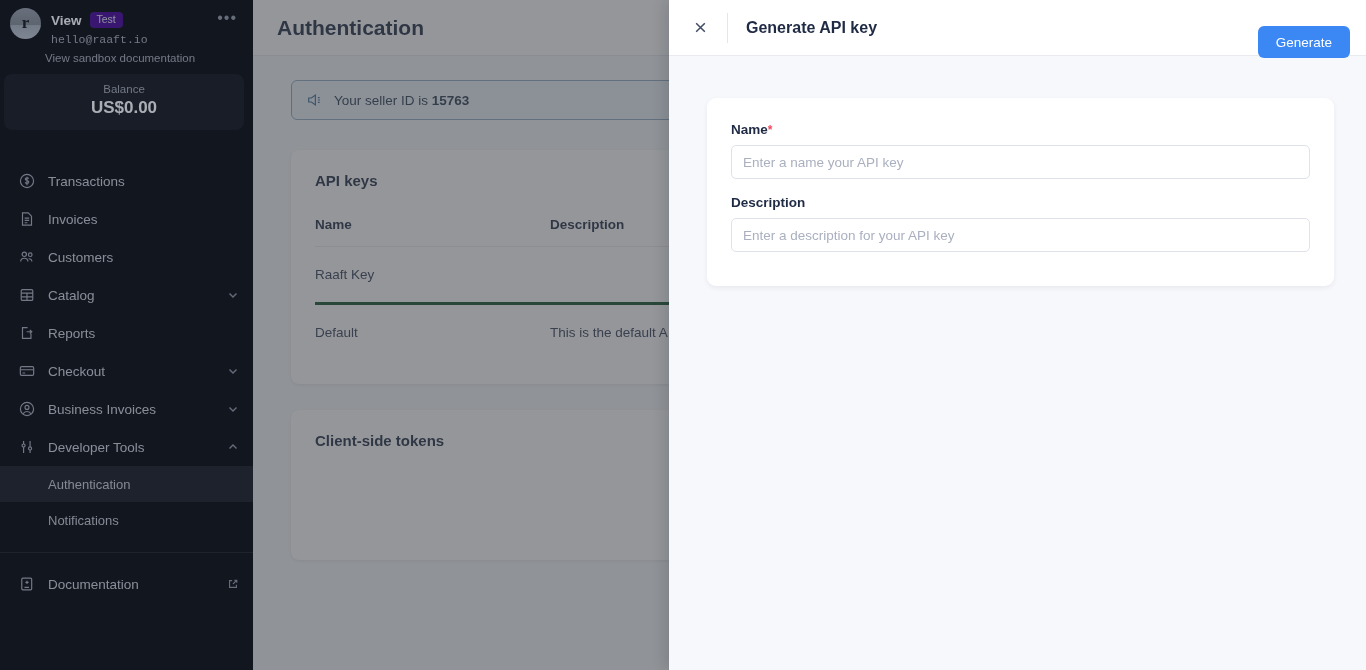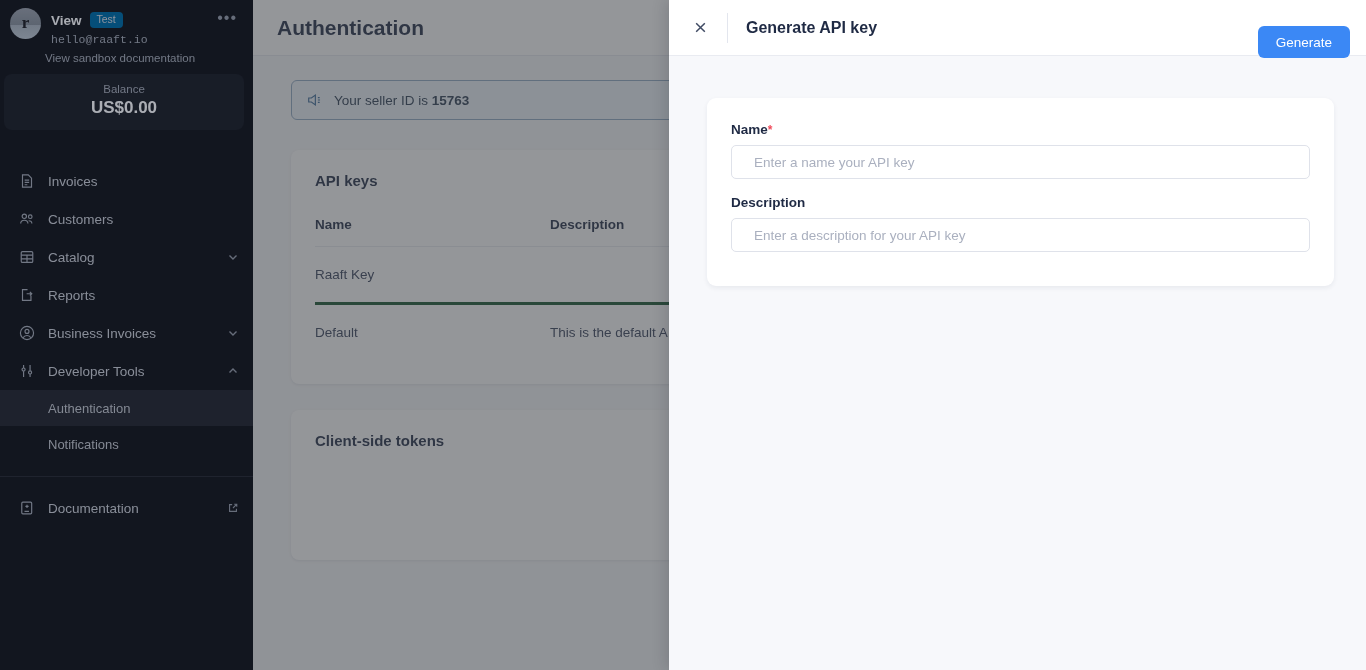--- a/index.html
+++ b/index.html
@@ -29,21 +29,21 @@
     display: flex; align-items: center; justify-content: center;
   }
   .avatar span {
     font-size: 17px; font-weight: bold; color: #20242e;
     line-height: 1; margin-top: -2px; font-family: "Liberation Serif", serif;
   }
   .acct-txt { flex: 1; min-width: 0; padding-top: 1px; }
   .acct-row1 { display: flex; align-items: center; gap: 8px; }
   .acct-name { font-size: 13.5px; font-weight: bold; color: #e6eaf0; }
   .badge-test {
-    font-size: 10.5px; color: #c3cad6; background: #0369a1;
+    font-size: 10.5px; color: #c3cad6; background: #4c1d95;
     border-radius: 4px; padding: 2px 7px 3px 7px; line-height: 1;
   }
   .acct-mail { font-size: 11.5px; color: #9aa3b2; margin-top: 2px; font-family: Liberation Mono, monospace; }
   .dots {
     margin-left: auto; color: #8a93a3; font-size: 16px; letter-spacing: 1px;
     line-height: 10px; padding: 4px 6px 8px 6px; cursor: pointer;
   }
   .sandbox-link {
     font-size: 11.5px; color: #9aa3b2; padding: 2px 0 10px 45px; cursor: pointer;
   }
@@ -143,21 +143,21 @@
   .form-card {
     background: #fff; border-radius: 9px; padding: 24px 24px 28px 24px;
     box-shadow: 0 2px 5px rgba(35,45,75,.07);
   }
   .field { margin-bottom: 6px; }
   .field + .field { margin-top: 16px; }
   .f-label { font-size: 13.5px; font-weight: bold; color: #1f2a44; margin-bottom: 8px; }
   .req { color: #f04a5a; font-size: 12px; }
   .f-input {
     width: 100%; height: 34px; border: 1px solid #dfe2ea; border-radius: 5px;
-    padding: 0 22px; font-size: 13.5px; color: #1f2a44; background: #fff;
+    padding: 0 11px; font-size: 13.5px; color: #1f2a44; background: #fff;
     font-family: "Liberation Sans", sans-serif; outline: none;
   }
   .f-input::placeholder { color: #aab0bf; }
 </style>
 </head>
 <body>
 
 <div id="root">
 
   <div class="app">
@@ -180,20 +180,27 @@
 
       <div class="sandbox-link">View sandbox documentation</div>
 
       <div class="balance-card">
         <div class="balance-lbl">Balance</div>
         <div class="balance-val">US$0.00</div>
       </div>
 
       <div class="nav">
 
+        <div class="nav-item">
+          <svg class="ico" viewBox="0 0 20 20" fill="none" stroke="currentColor" stroke-width="1.3">
+            <circle cx="10" cy="10" r="7.3"></circle>
+              <path d="M12 7.4c-.5-.7-1.2-1-2-1-1.1 0-1.9.6-1.9 1.5 0 2 3.9 1 3.9 3.1 0 1-.9 1.6-2 1.6-.9 0-1.6-.3-2.1-1.1M10 5.2v9.6"></path>
+          </svg>
+          <span class="lbl">Transactions</span>
+        </div>
 
         <div class="nav-item">
           <svg class="ico" viewBox="0 0 20 20" fill="none" stroke="currentColor" stroke-width="1.3">
             <path d="M5 3.2h6.4L15 6.8v10H5z"></path>
               <path d="M7.4 9h5M7.4 11.6h5M7.4 14.2h3"></path>
           </svg>
           <span class="lbl">Invoices</span>
         </div>
 
         <div class="nav-item">
@@ -218,20 +225,30 @@
         </div>
 
         <div class="nav-item">
           <svg class="ico" viewBox="0 0 20 20" fill="none" stroke="currentColor" stroke-width="1.3">
             <path d="M14.4 10.6V16H5V4h5.6"></path>
               <path d="M9.6 8.6h5.6M13.2 6.6l2.1 2-2.1 2"></path>
           </svg>
           <span class="lbl">Reports</span>
         </div>
 
+        <div class="nav-item">
+          <svg class="ico" viewBox="0 0 20 20" fill="none" stroke="currentColor" stroke-width="1.3">
+            <rect x="2.6" y="5.2" width="14.8" height="9.6" rx="1.4"></rect>
+              <path d="M2.6 8.6h14.8M5 12.2h3"></path>
+          </svg>
+          <span class="lbl">Checkout</span>
+          <svg class="chev" viewBox="0 0 12 12" fill="none" stroke="currentColor" stroke-width="1.4">
+              <path d="M2.5 4.5L6 8l3.5-3.5"></path>
+            </svg>
+        </div>
 
         <div class="nav-item">
           <svg class="ico" viewBox="0 0 20 20" fill="none" stroke="currentColor" stroke-width="1.3">
             <circle cx="10" cy="10" r="7.3"></circle>
               <circle cx="10" cy="8.2" r="2.2"></circle>
               <path d="M5.7 15.4c.8-1.7 2.4-2.6 4.3-2.6s3.5.9 4.3 2.6"></path>
           </svg>
           <span class="lbl">Business Invoices</span>
           <svg class="chev" viewBox="0 0 12 12" fill="none" stroke="currentColor" stroke-width="1.4">
               <path d="M2.5 4.5L6 8l3.5-3.5"></path>

